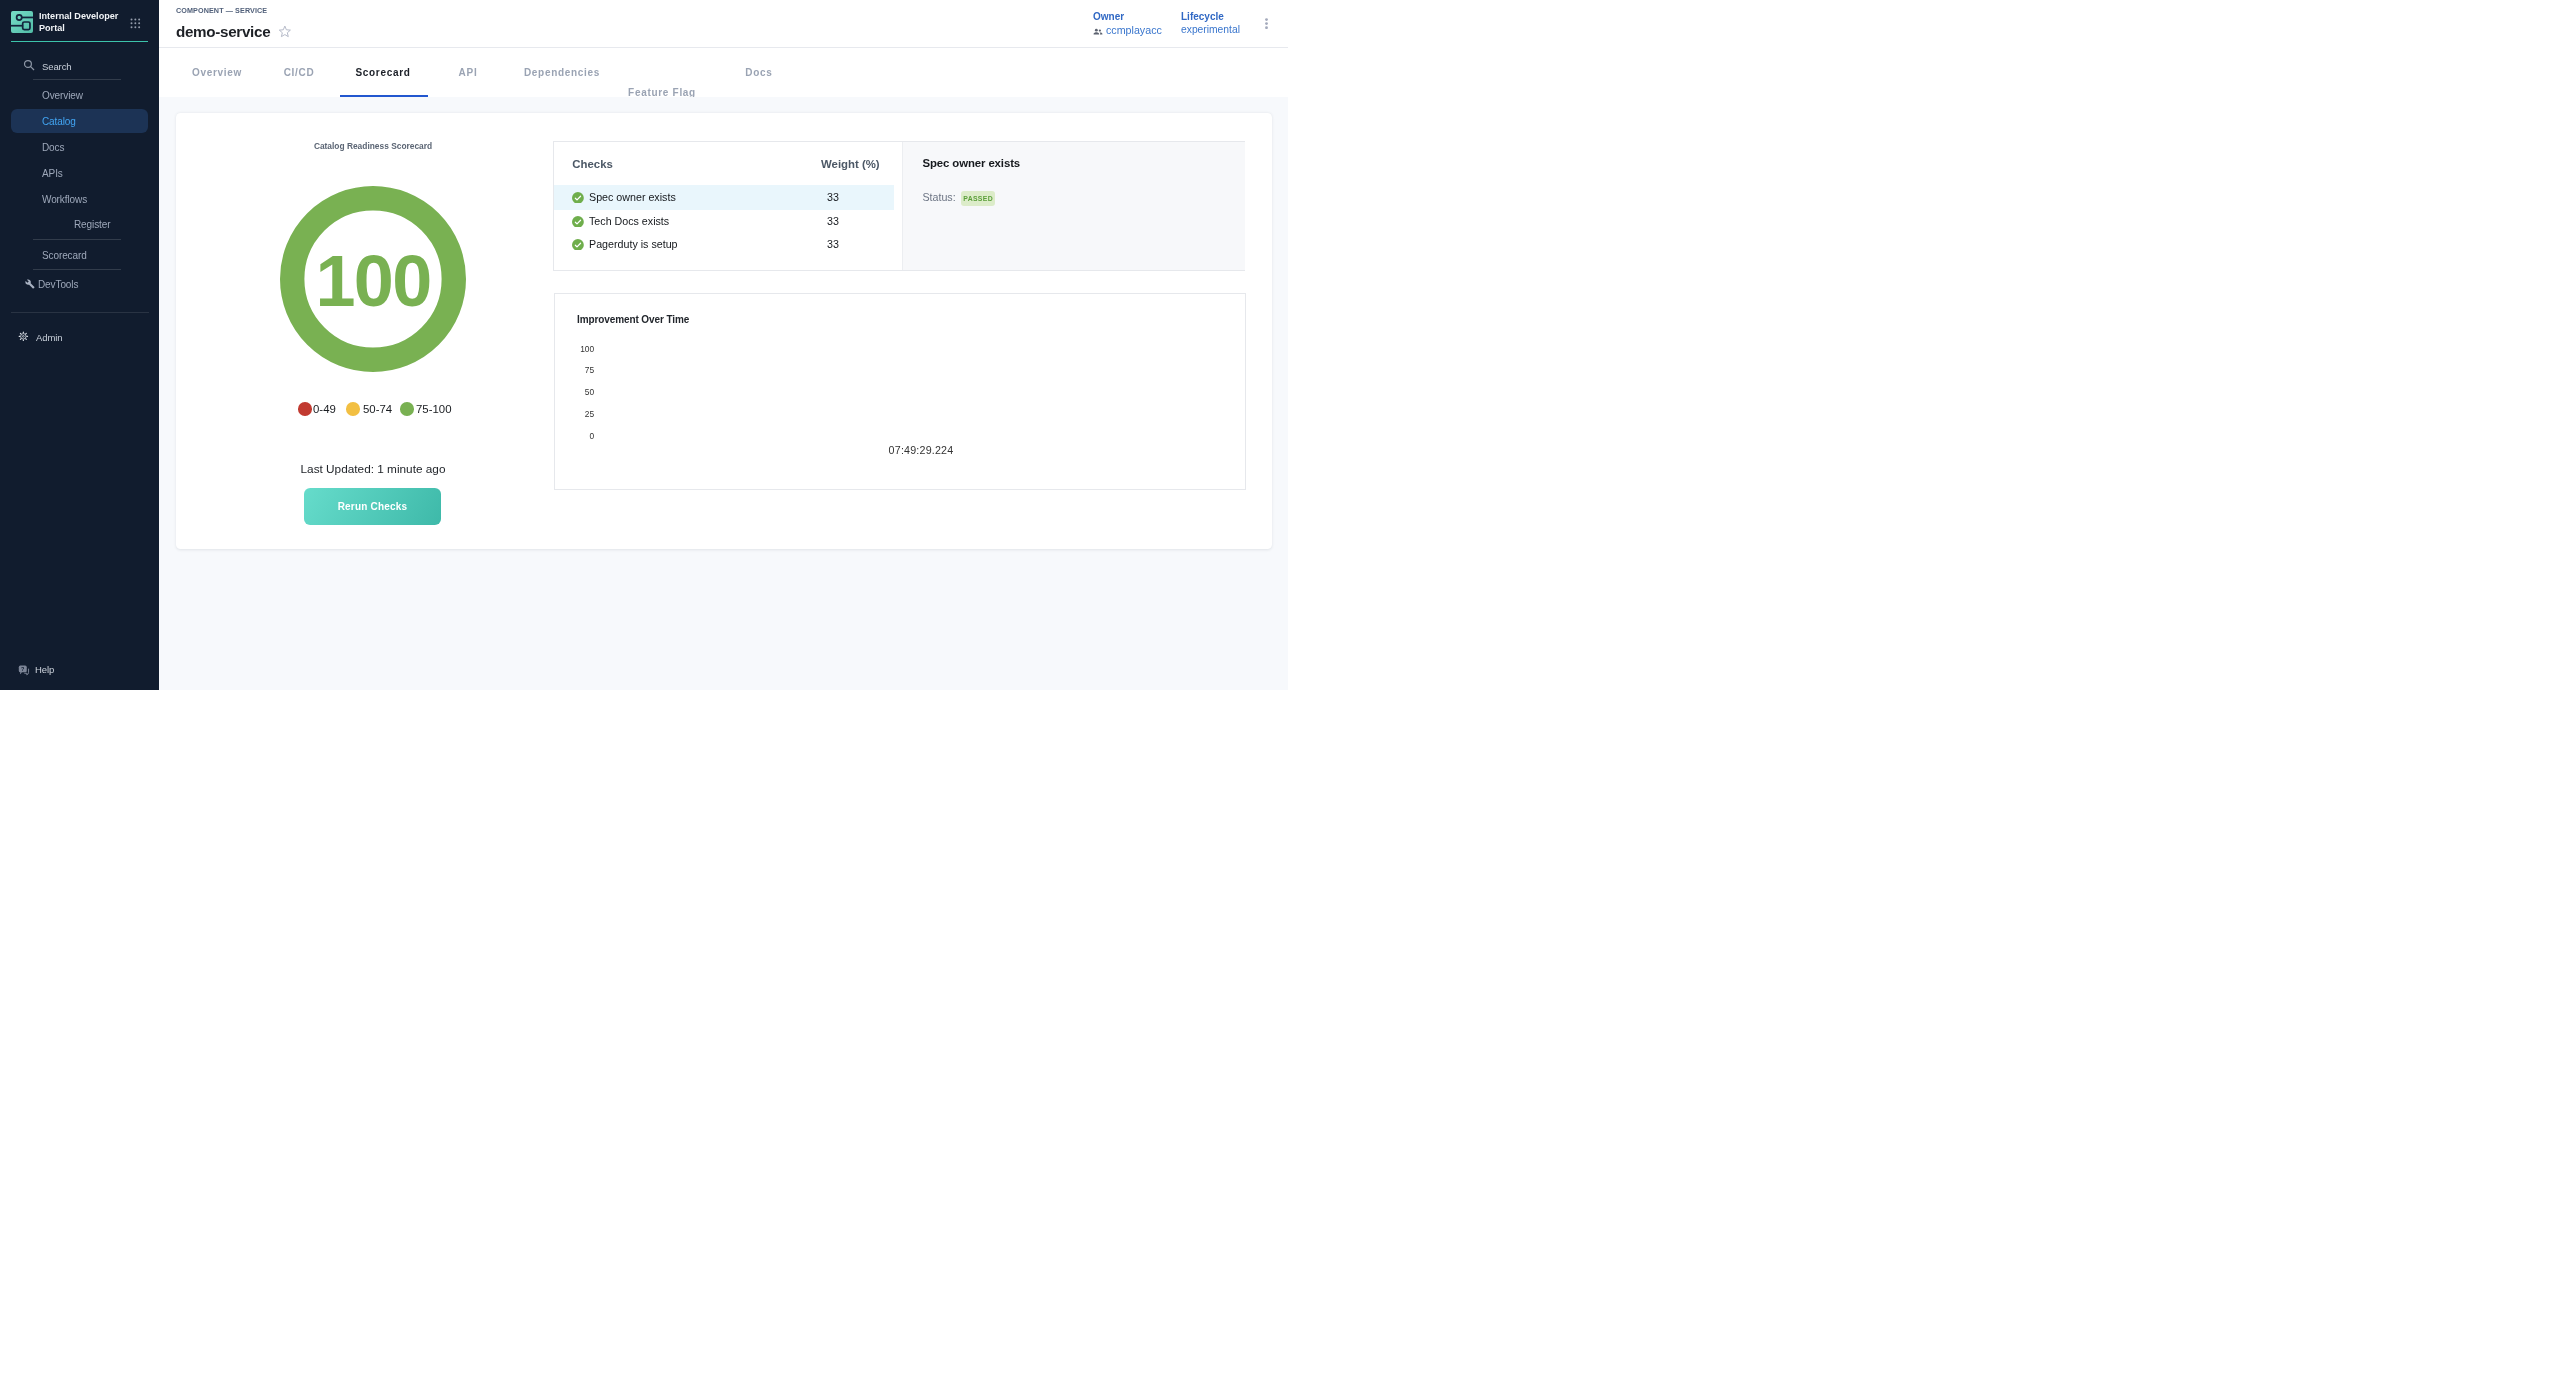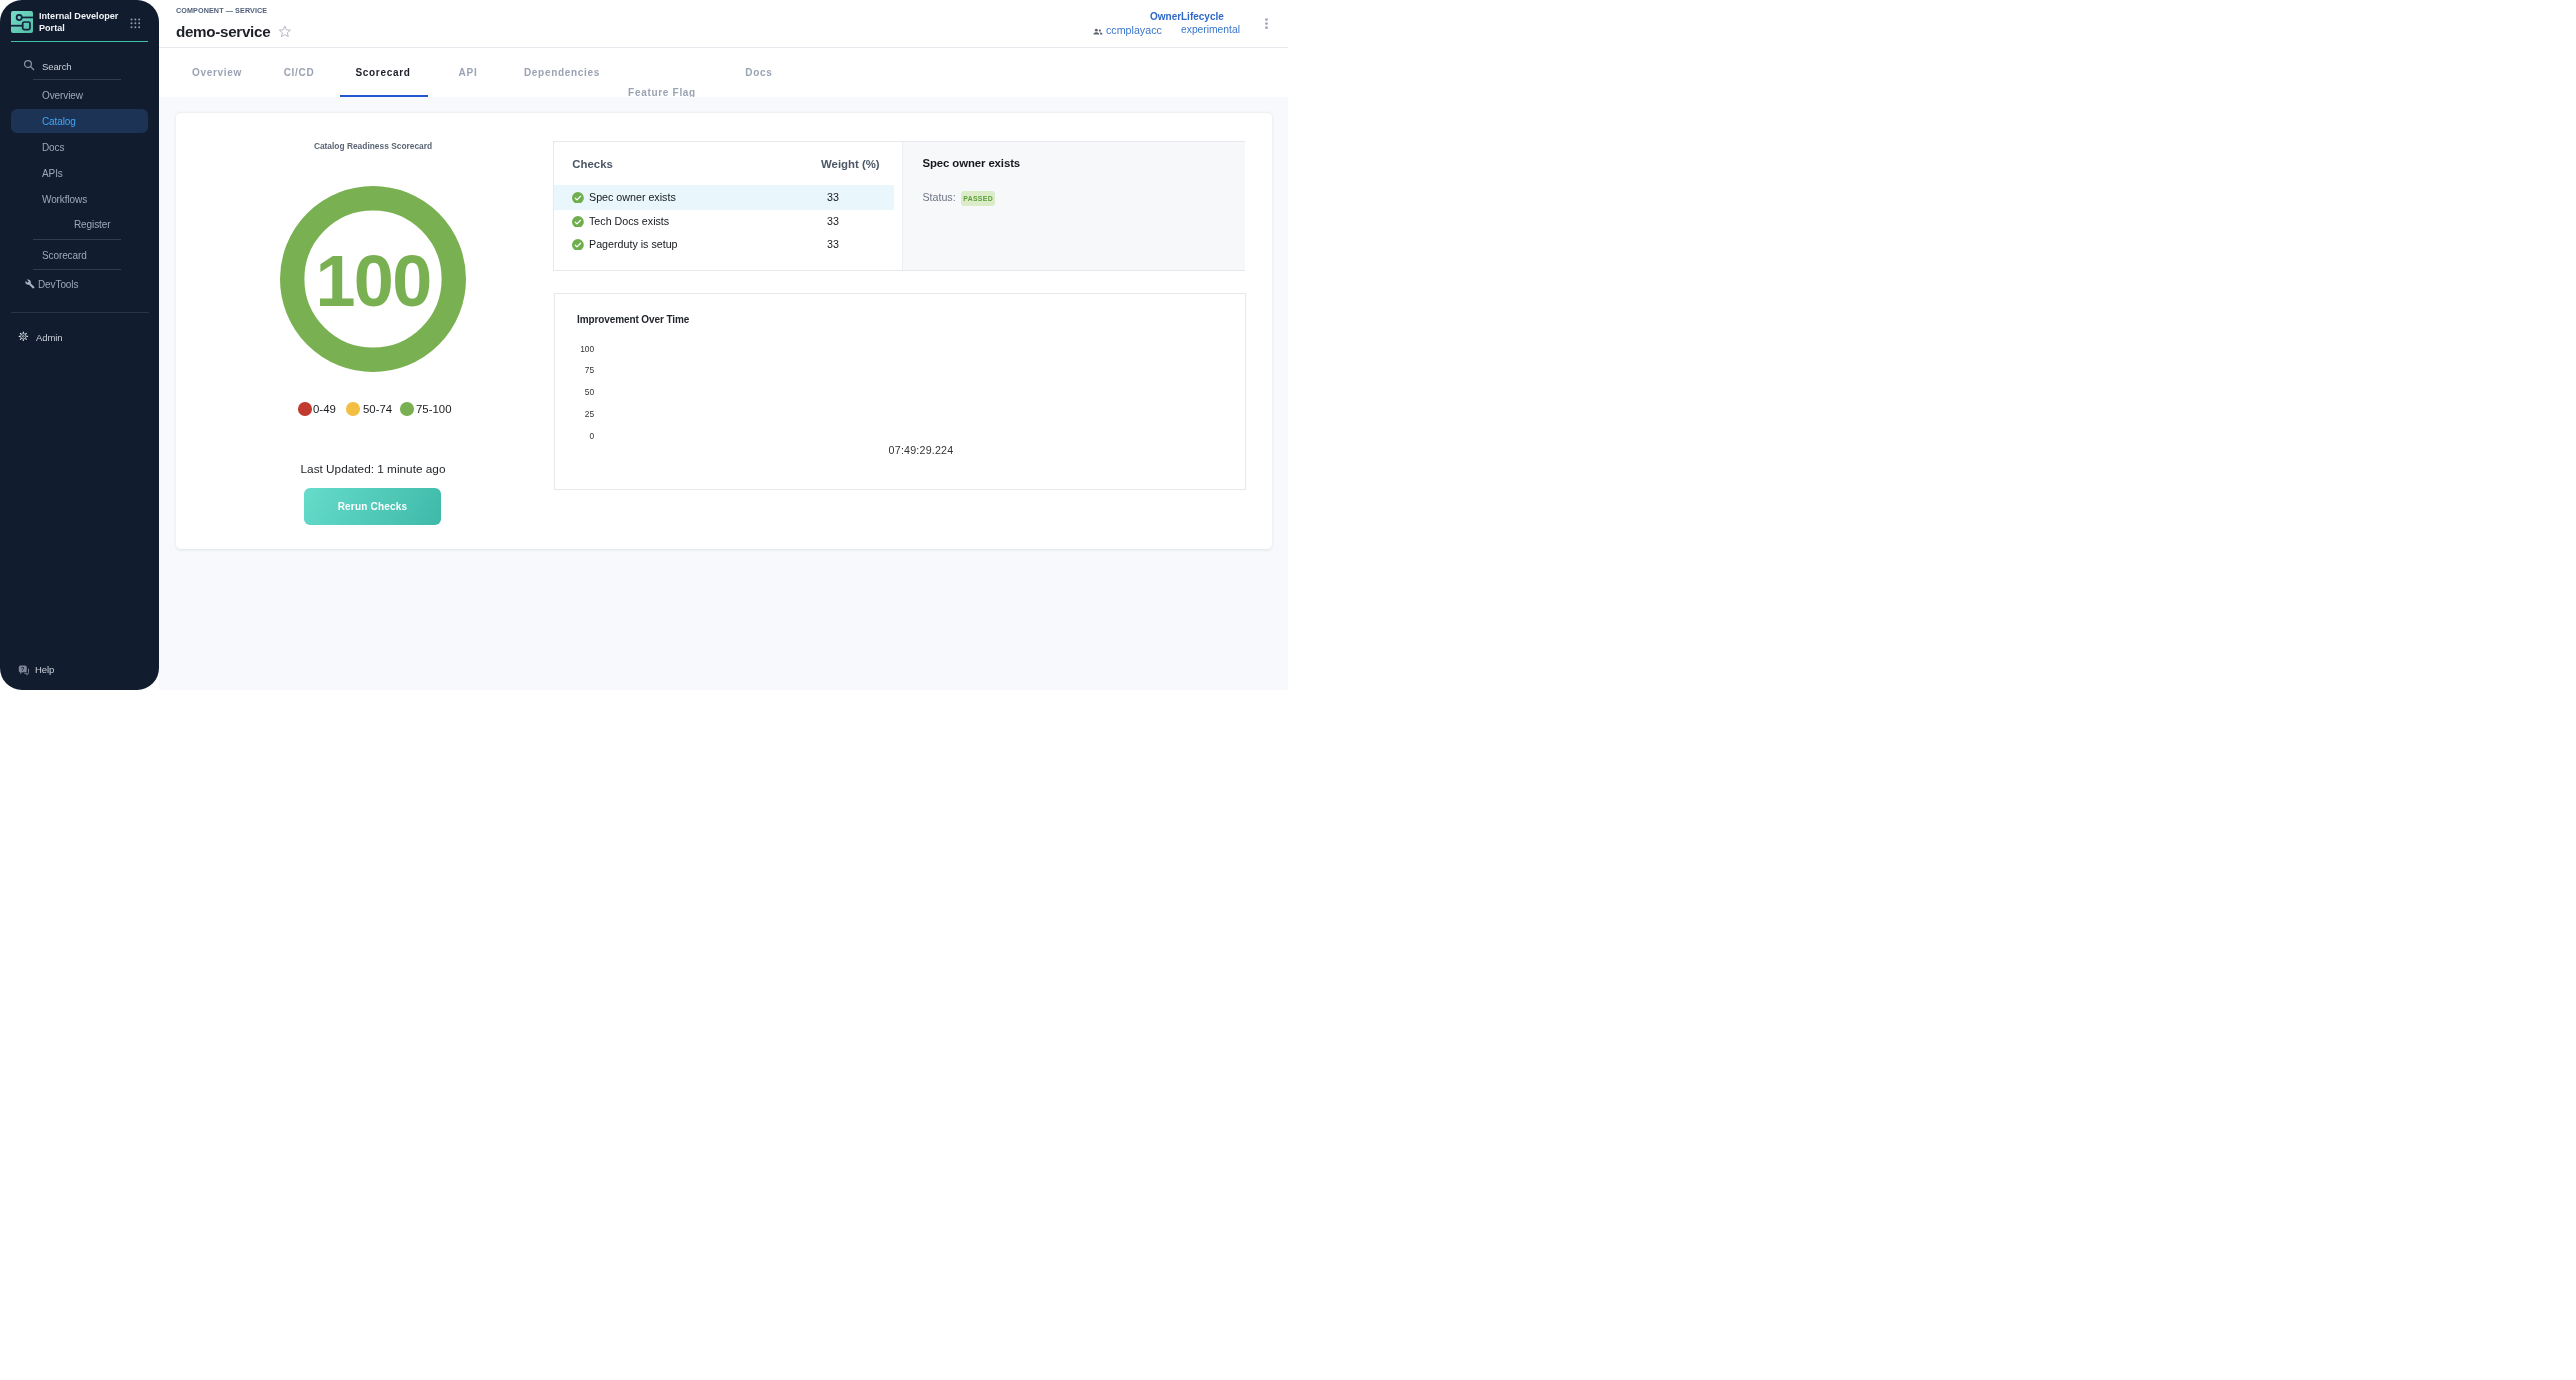--- a/index.html
+++ b/index.html
@@ -1,18 +1,18 @@
 <!DOCTYPE html>
 <html style="font-size:12.2px"><head>
 <meta charset="utf-8">
 <style>
   * { margin:0; padding:0; box-sizing:border-box; }
   html,body { width:1288px; height:690px; font-family:"Liberation Sans", sans-serif; background:#fff; overflow:hidden; }
   
-  #sidebar { position:absolute; left:0; top:0; width:159px; height:690px; background:#111c2e;border-radius:22px; }
+  #sidebar { position:absolute; left:0; top:0; width:159px; height:690px; background:#111c2e; }
   #logo { position:absolute; left:10.7px; top:11px; width:22px; height:22px; }
   #brand { position:absolute; left:39px; top:10px; width:102px; color:#f2f4f7; font-size:9.1px; font-weight:bold; line-height:12.2px; letter-spacing:0px;}
   #griddots { position:absolute; left:130px; top:18.3px; width:10.7px; height:10.7px; }
   #tealrule { position:absolute; left:10.7px; top:41px; width:137px; height:1.1px; background:#3cc3ab; }
   .navtext { position:absolute; left:42px; font-size:10px; color:#9ea8ba; letter-spacing:-0.1px;}
   #searchicon { position:absolute; left:23px; top:59px; width:12.2px; height:12.2px;}
   #searchtext { position:absolute; left:42px; top:61px; font-size:9.5px; color:#c9d0da; letter-spacing:-0.1px;}
   .sdiv { position:absolute; background:rgba(255,255,255,0.14); height:0.8px; }
   #catalogpill { position:absolute; left:11px; top:109px; width:137px; height:24px; background:#1c3355; border-radius:6.1px; }
   #devtoolsicon { position:absolute; left:25px; top:279px; width:10px; height:10px; }
@@ -137,21 +137,21 @@
   </svg>
   <div class="navtext" style="left:35px; top:664px; font-size:9.5px; color:#ced4dd;">Help</div>
 </div>
 
 <div id="header"></div>
 <div id="crumb">COMPONENT — SERVICE</div>
 <div id="title">demo-service</div>
 <svg id="star" viewBox="0 0 24 24" fill="none" stroke="#b0b6c5" stroke-width="1.7">
   <path d="M12 17.27 18.18 21l-1.64-7.03L22 9.24l-7.19-.61L12 2 9.19 8.63 2 9.24l5.46 4.73L5.82 21z" stroke-linejoin="round"></path>
 </svg>
-<div class="hdrlabel" style="left:1150px;">Owner</div>
+<div class="hdrlabel" style="left:1093px;">Owner</div>
 <svg id="ownericon" viewBox="0 0 24 18" fill="#5d6370">
   <circle cx="8" cy="5" r="3.4"></circle>
     <circle cx="16.5" cy="6" r="2.7"></circle>
   <path d="M1.5 15.5v-2c0-2.5 4.3-3.7 6.5-3.7s6.5 1.2 6.5 3.7v2z"></path>
   <path d="M16 15.5h6.5v-1.8c0-1.9-3.2-2.9-5-2.9-.5 0-1.1.1-1.7.2 1 .7 1.7 1.6 1.7 2.7z"></path>
 </svg>
 <div class="hdrval" style="left:1106px;">ccmplayacc</div>
 <div class="hdrlabel" style="left:1181px;">Lifecycle</div>
 <div class="hdrval" style="left:1181px; font-size:10.3px;">experimental</div>
 <svg id="kebab" viewBox="0 0 4 15" fill="#a3a9bb">

